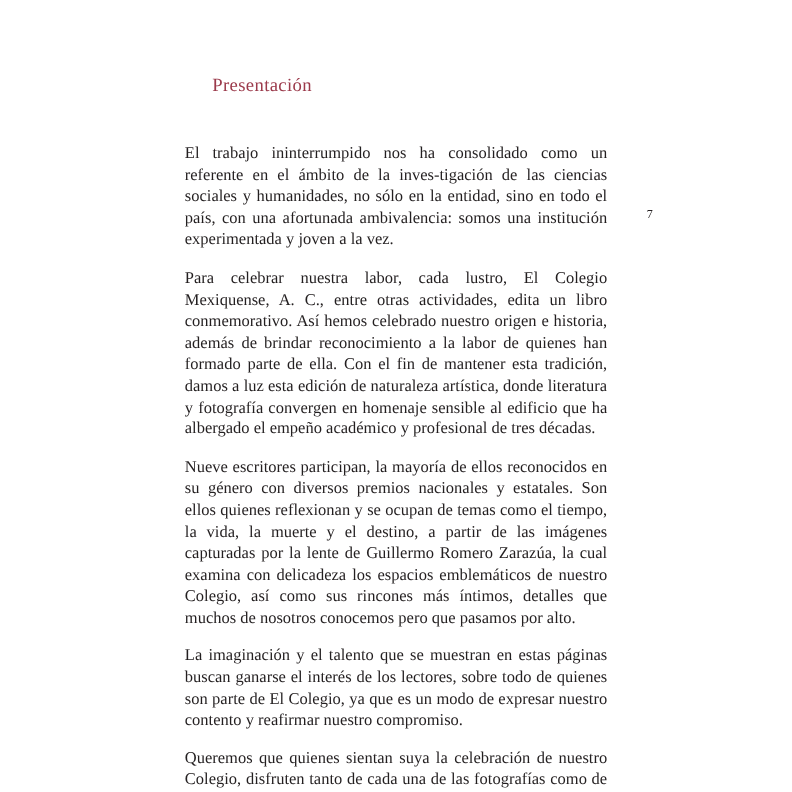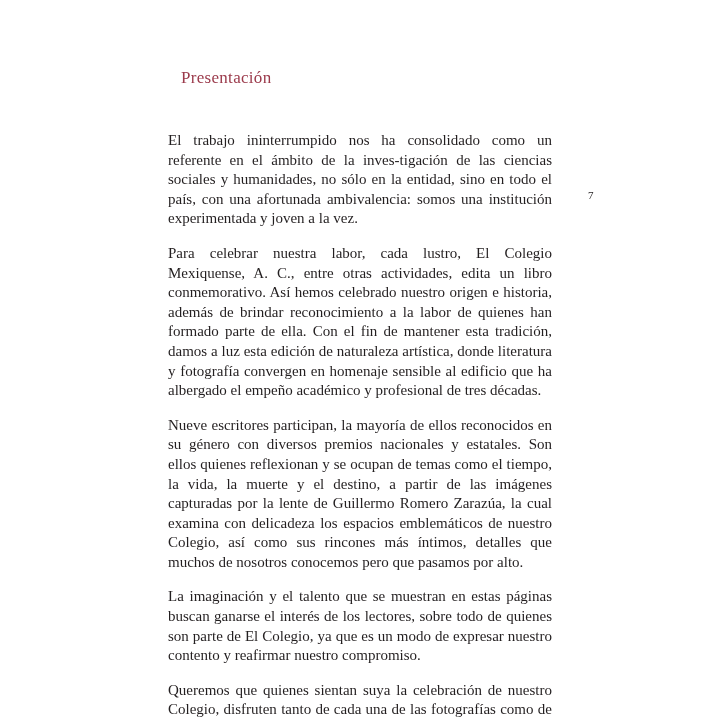--- a/index.html
+++ b/index.html
@@ -15,21 +15,21 @@
     overflow: hidden;
   }
   .page {
     position: relative;
     width: 720px;
     height: 720px;
     box-sizing: border-box;
   }
   .title {
     position: absolute;
-    left: 181px;
+    left: 193px;
     top: 68px;
     font-family: "Liberation Serif", serif;
     font-size: 17px;
     color: #9b3a4b;
     letter-spacing: 0.3px;
     font-weight: normal;
     margin: 0;
   }
   .folio {
     position: absolute;

